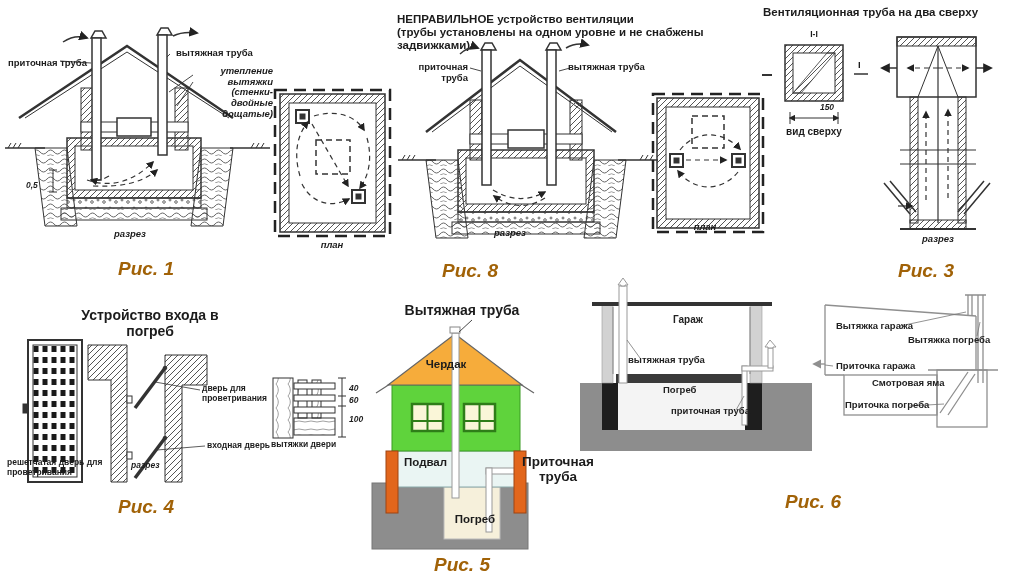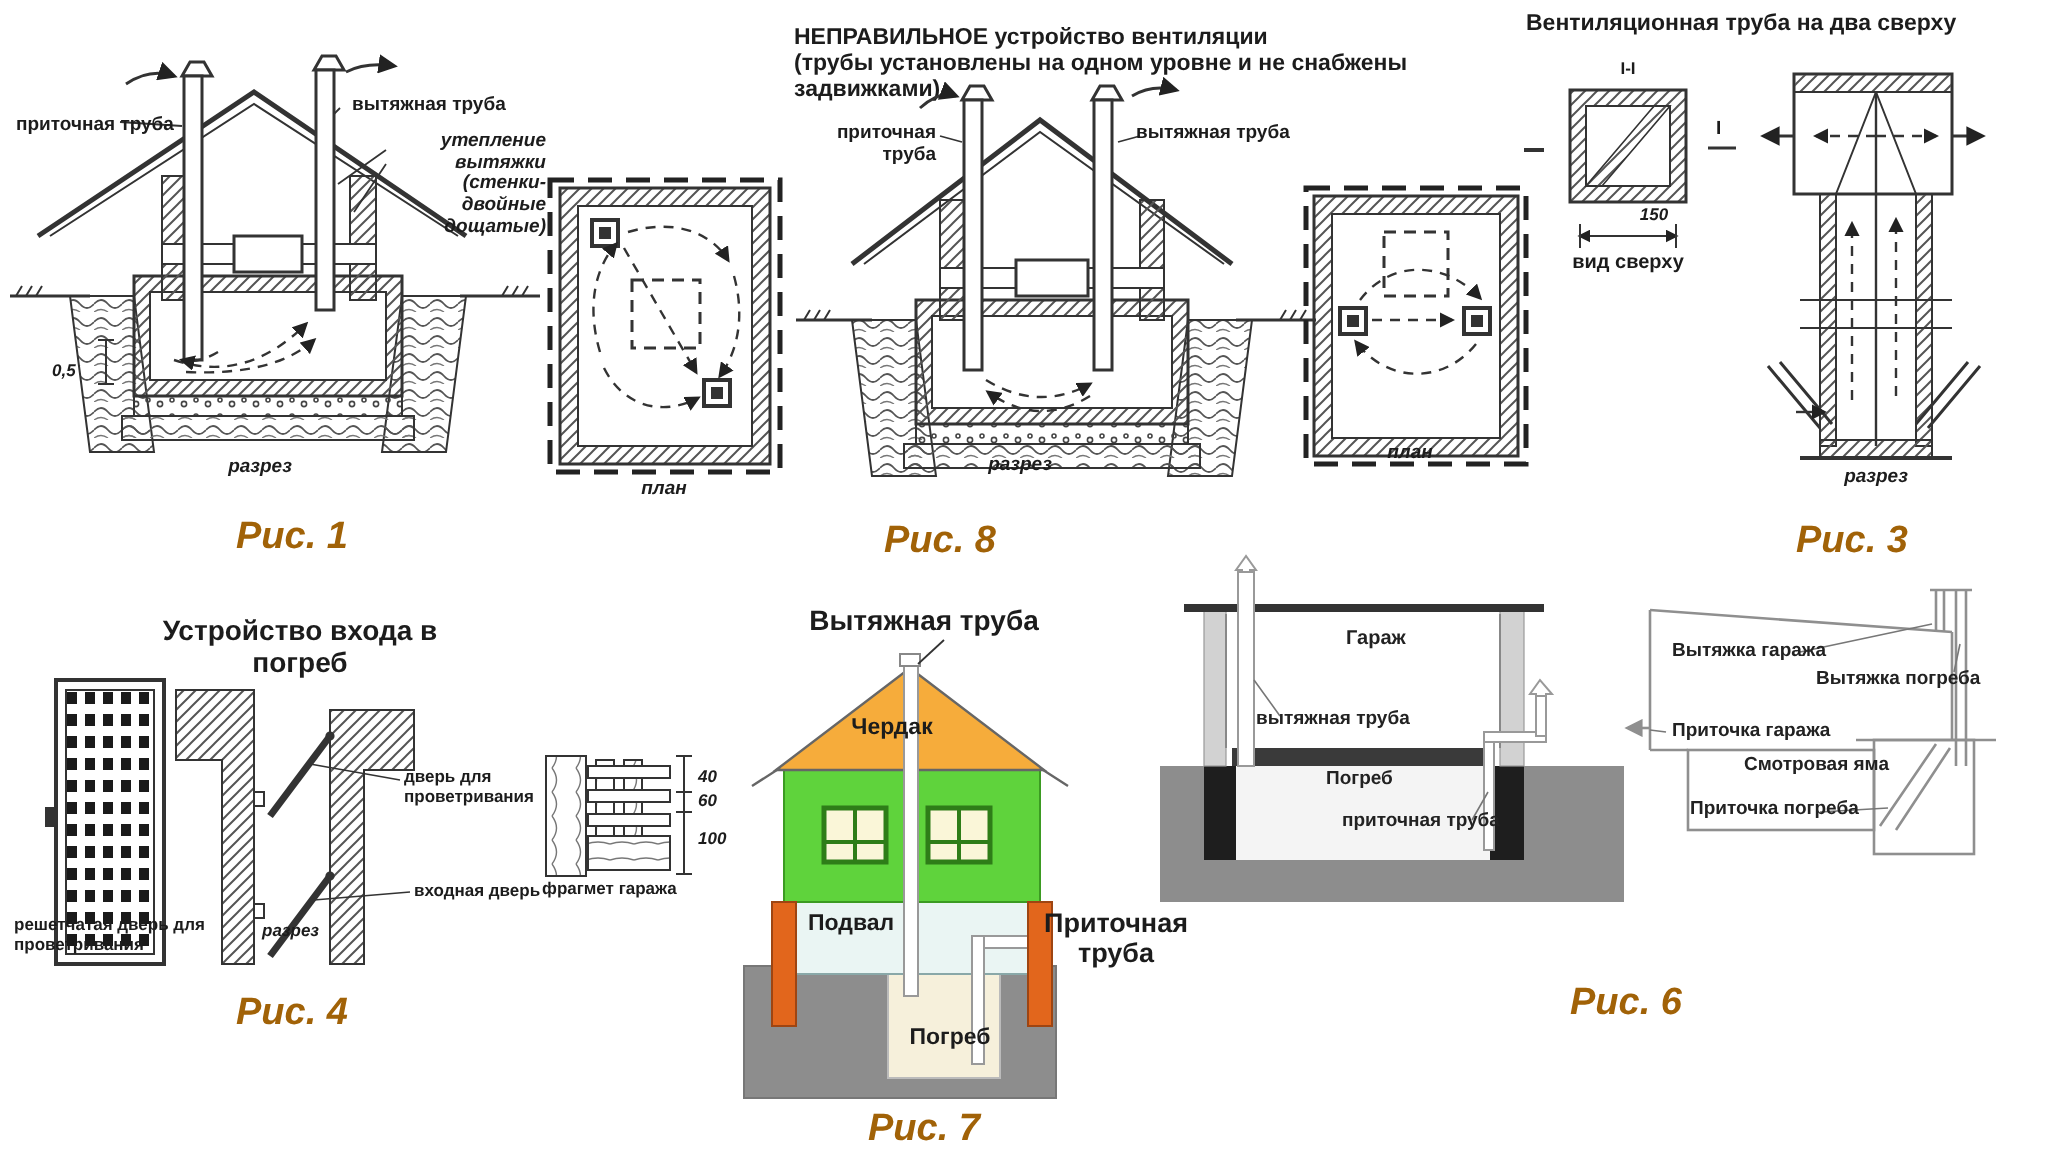--- a/index.html
+++ b/index.html
@@ -301,21 +301,21 @@
 
     <div class="lb t8" style="left:197px;top:84px">дверь для
 проветривания</div>
     <div class="lb t8" style="left:202px;top:141px">входная дверь</div>
     <div class="lb t8 it" style="left:126px;top:161px">разрез</div>
     <div class="lb t8" style="left:2px;top:158px">решетчатая дверь для
 проветривания</div>
     <div class="lb t8 it" style="left:344px;top:84px">40</div>
     <div class="lb t8 it" style="left:344px;top:96px">60</div>
     <div class="lb t8 it" style="left:344px;top:115px">100</div>
-    <div class="lb t8" style="left:266px;top:140px">фрагмет гаража</div>
+    <div class="lb t8" style="left:266px;top:140px">вытяжки двери</div>
     <div class="cap" style="left:113px;top:196px">Рис. 4</div>
   </div>
 
   <div class="fig" style="left:368px;top:292px;width:232px;height:292px">
     <svg width="232" height="292" style="left:0;top:0">
       <rect x="4" y="191" width="156" height="66" stroke="#777" stroke-width="1" fill="#8D8D8D"></rect>
       <rect x="76" y="195" width="56" height="52" stroke="#bbb" stroke-width="1" fill="#F6F0DB"></rect>
       <rect x="24" y="159" width="128" height="36" stroke="#89A8A8" stroke-width="1" fill="#EAF5F3"></rect>
       <rect x="24" y="93" width="128" height="66" stroke="#3B9B22" stroke-width="1" fill="#5FD33C"></rect>
       <polygon points="20,93 87,42 154,93" stroke="#666" stroke-width="1.2" fill="#F6AC3B"></polygon>
@@ -338,21 +338,21 @@
       <rect x="146" y="159" width="12" height="62" stroke="#9E4512" stroke-width="1" fill="#E2661C"></rect>
       <rect x="82" y="35" width="10" height="6" fill="#fff" stroke="#888" stroke-width="1"></rect>
       <path d="M104,28 L91,40" stroke="#333" stroke-width="0.9" fill="none"></path>
     </svg>
     <div class="lb big ctr" style="left:24px;top:11px;width:140px">Вытяжная труба</div>
     <div class="lb mid ctr" style="left:48px;top:66px;width:60px">Чердак</div>
     <div class="lb mid" style="left:36px;top:164px">Подвал</div>
     <div class="lb sup ctr" style="left:148px;top:162px;width:84px">Приточная
 труба</div>
     <div class="lb mid ctr" style="left:80px;top:221px;width:54px">Погреб</div>
-    <div class="cap" style="left:66px;top:262px">Рис. 7</div>
+    <div class="cap" style="left:66px;top:262px">Рис. 5</div>
   </div>
 
   <div class="fig" style="left:578px;top:278px;width:446px;height:245px">
     <svg width="446" height="245" style="left:0;top:0">
 
       <rect x="2" y="105" width="232" height="68" fill="#8D8D8D"></rect>
       <rect x="40" y="105" width="127" height="47" fill="#F4F4F4"></rect>
       <rect x="24" y="105" width="16" height="47" fill="#1E1E1E"></rect>
       <rect x="167" y="105" width="17" height="47" fill="#1E1E1E"></rect>
       <rect x="24" y="27" width="11" height="78" fill="#D2D2D2" stroke="#999" stroke-width="0.6"></rect>

